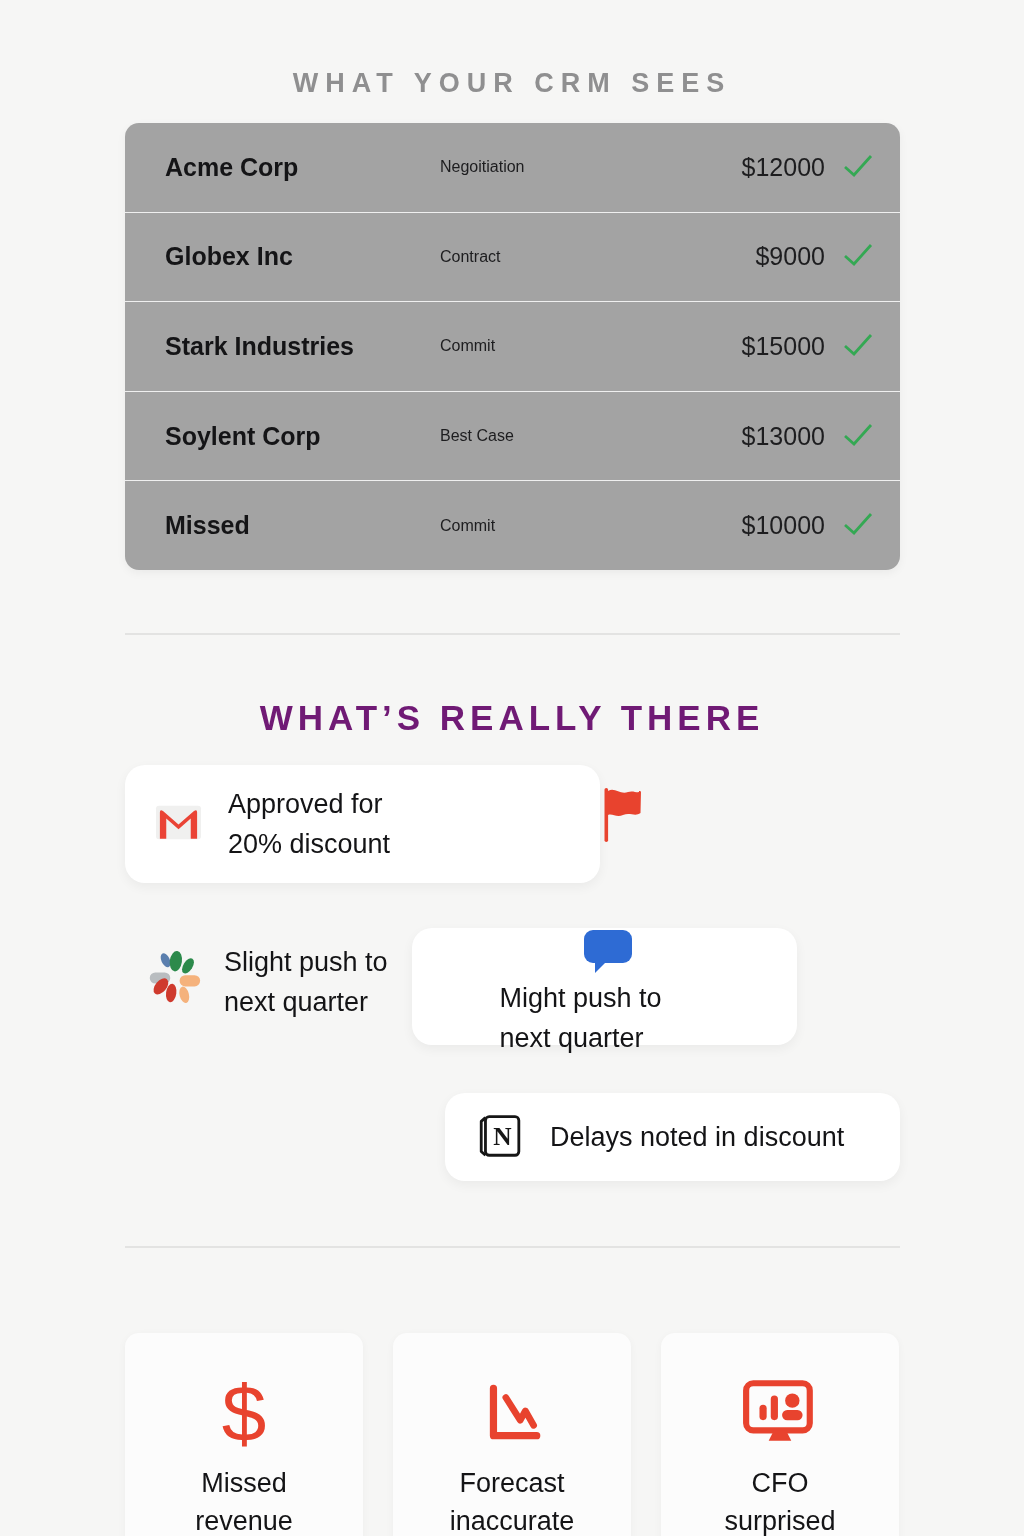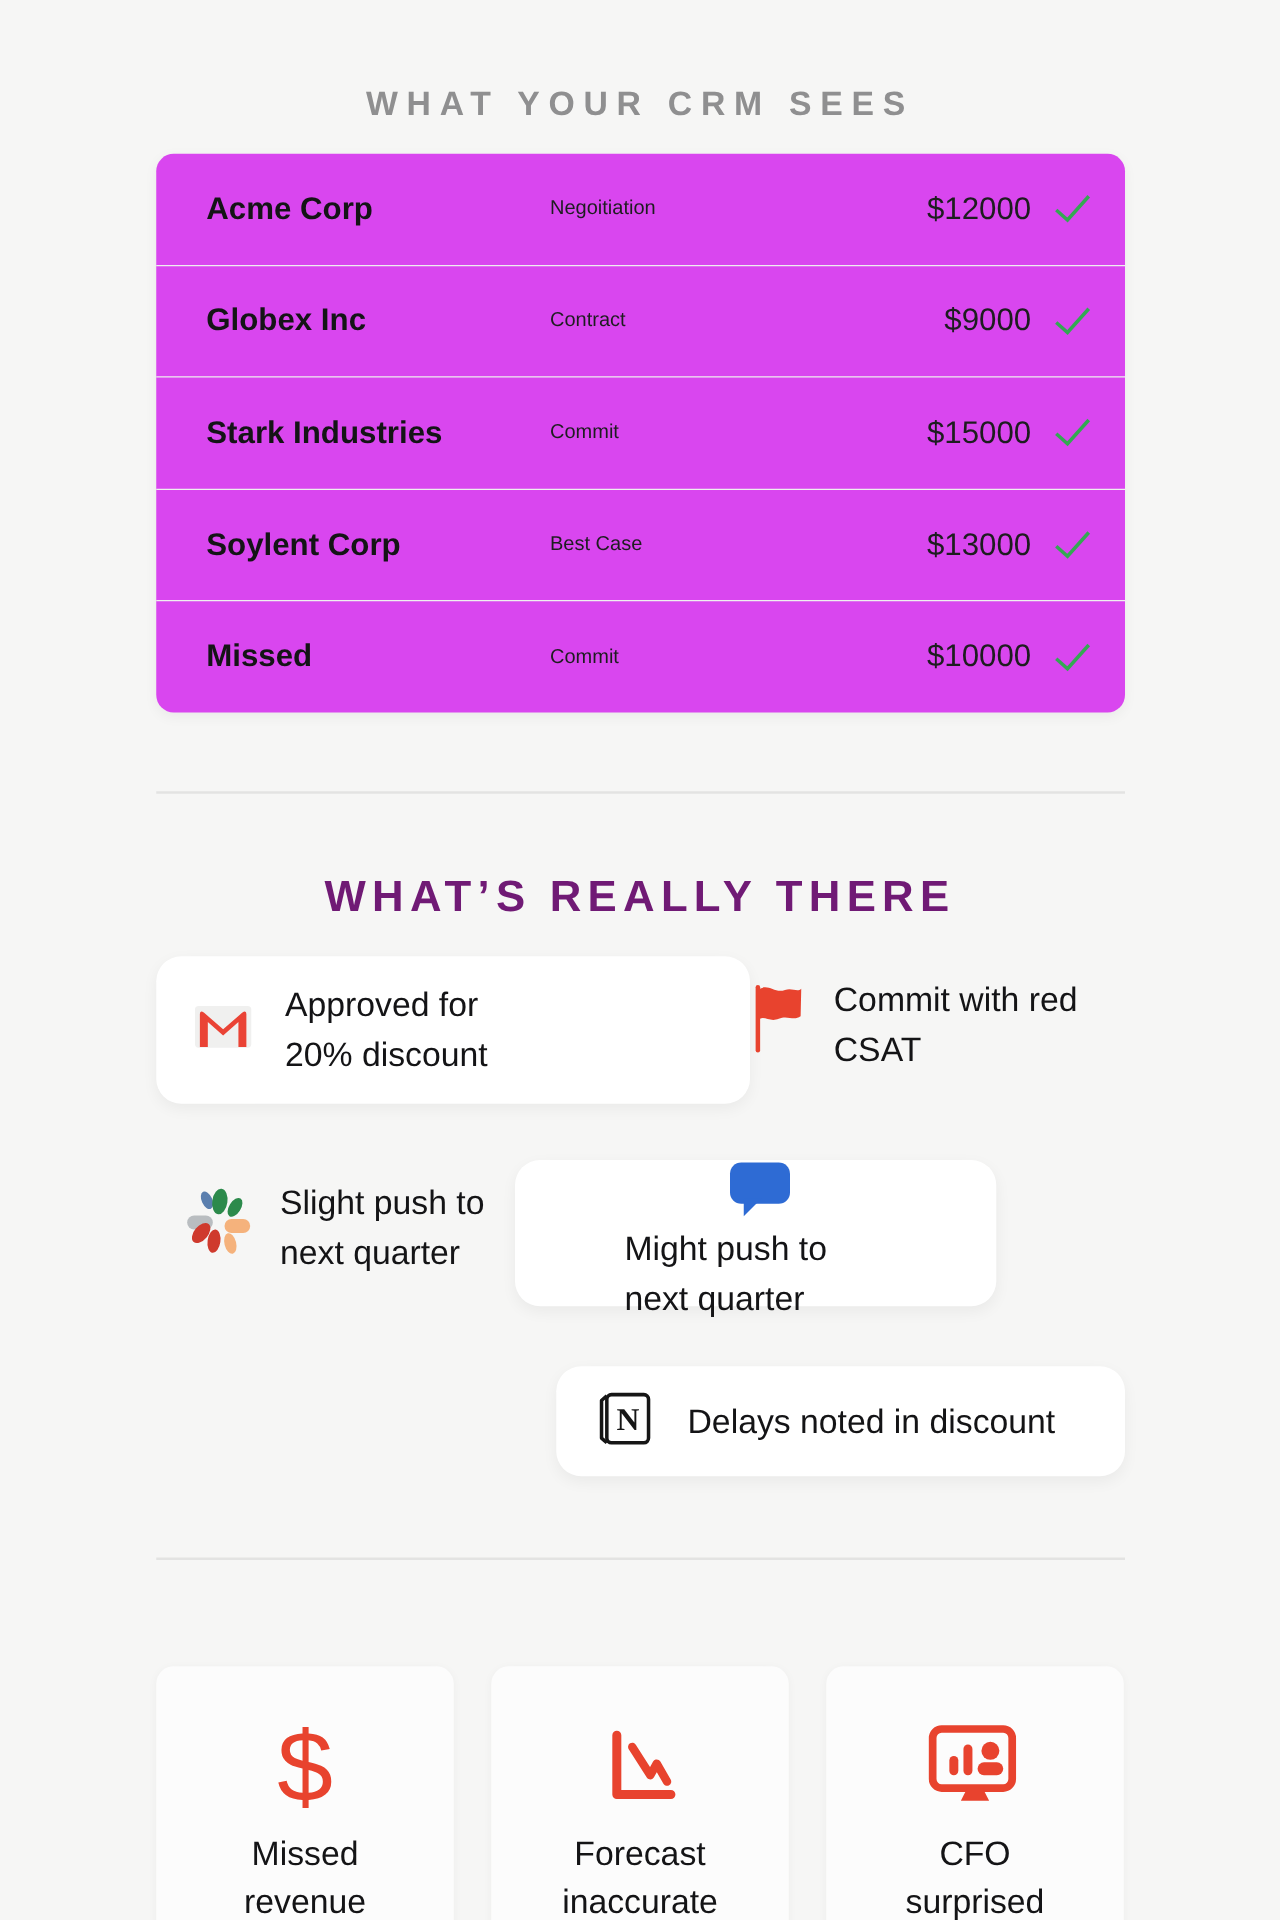--- a/index.html
+++ b/index.html
@@ -8,27 +8,27 @@
 
   .sec-title{position:absolute;left:0;width:1024px;text-align:center;margin:0;}
   #crm-title{top:68px;font-size:27px;font-weight:700;letter-spacing:7px;color:#8f8f90;}
   #reality-title{top:698px;font-size:35px;font-weight:700;letter-spacing:5px;color:#701a75;}
 
   .divider{position:absolute;left:125px;width:775px;height:2px;background:#e3e3e2;}
   #divider-1{top:633px;}
   #divider-2{top:1246px;}
 
   
-  #crm-table{position:absolute;left:125px;top:123px;width:775px;height:447px;background:#d946ef;
+  #crm-table{position:absolute;left:125px;top:123px;width:775px;height:447px;background:#a3a3a3;
     border-radius:14px;box-shadow:0 3px 10px rgba(0,0,0,0.05);display:flex;flex-direction:column;}
   .crm-row{flex:1;display:flex;align-items:center;padding:0 26px 0 40px;border-bottom:1px solid #efefef;}
   .crm-row:last-child{border-bottom:none;}
   .crm-company{flex:0 0 275px;font-size:25px;font-weight:700;color:#141416;}
   .crm-stage{flex:1;font-size:16px;color:#1d1d1f;}
-  .crm-amount-wrap{display:flex;align-items:center;gap:17px;}
+  .crm-amount-wrap{display:flex;align-items:flex-start;gap:17px;}
   .crm-amount{font-size:25px;color:#1d1d1f;}
   .check-icon{width:32px;height:26px;display:block;}
 
   
   .bubble-card{position:absolute;background:#ffffff;border-radius:20px;
     box-shadow:0 4px 12px rgba(0,0,0,0.05);display:flex;align-items:center;}
   .plain-item{position:absolute;display:flex;align-items:flex-start;}
   .item-text{font-size:27px;line-height:40px;color:#141416;}
 
   #gmail-card{left:125px;top:765px;width:475px;height:118px;padding:0;}
@@ -129,21 +129,20 @@
     <div class="item-text" style="width:200px">Approved for 20% discount</div>
   </div>
 
   <div id="flag-item" class="plain-item">
     <span class="icon-box">
       <svg width="40" height="58" viewBox="0 0 40 58">
         <rect x="1.5" y="2" width="3.6" height="54" rx="1.8" fill="#e8432e"></rect>
         <path d="M5,5 C12,1 17,9 25,6 C30.5,4 35,8 38,5 L37.5,27 C32,31 27,26 20,29 C13.5,31.8 9,27 5,29 Z" fill="#e8432e"></path>
       </svg>
     </span>
-    <div class="item-text">Commit with red CSAT</div>
   </div>
 
   <div id="slack-item" class="plain-item">
     <span class="icon-box">
       <svg width="56" height="56" viewBox="0 0 60 60">
         <ellipse cx="21" cy="11" rx="4.5" ry="8" transform="rotate(-25 21 11)" fill="#5b7fae"></ellipse>
         <ellipse cx="32" cy="12" rx="6.5" ry="11" transform="rotate(8 32 12)" fill="#2c8a4b"></ellipse>
         <ellipse cx="45" cy="17" rx="5" ry="9" transform="rotate(32 45 17)" fill="#2c8a4b"></ellipse>
         <rect x="4" y="24" width="22" height="12" rx="6" fill="#b9bdc0"></rect>
         <ellipse cx="16" cy="39" rx="6" ry="10" transform="rotate(40 16 39)" fill="#cf3a2d"></ellipse>

